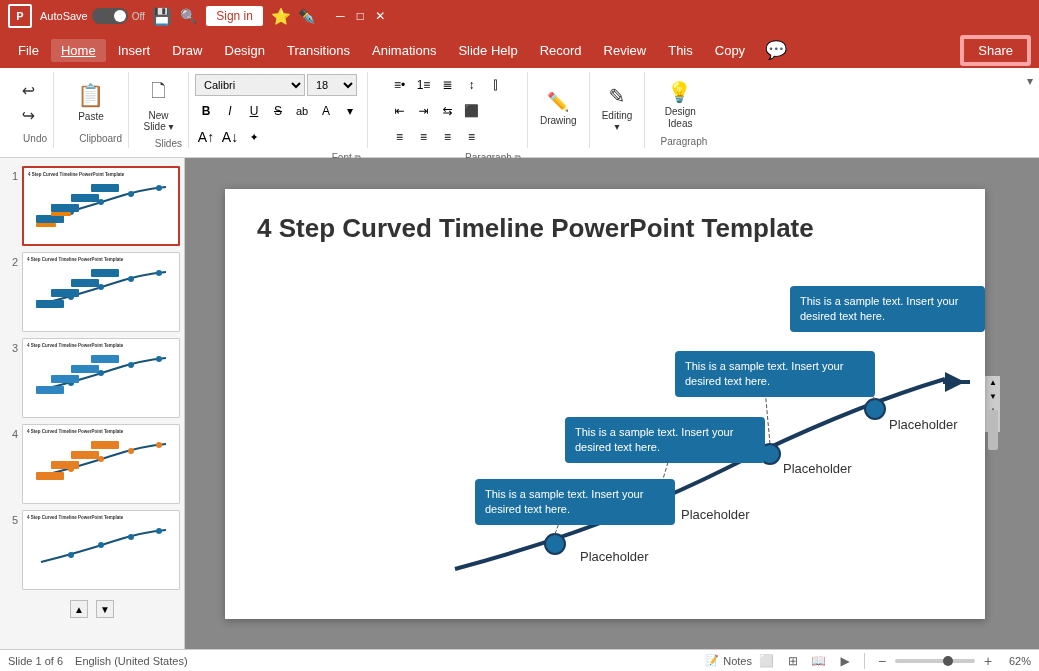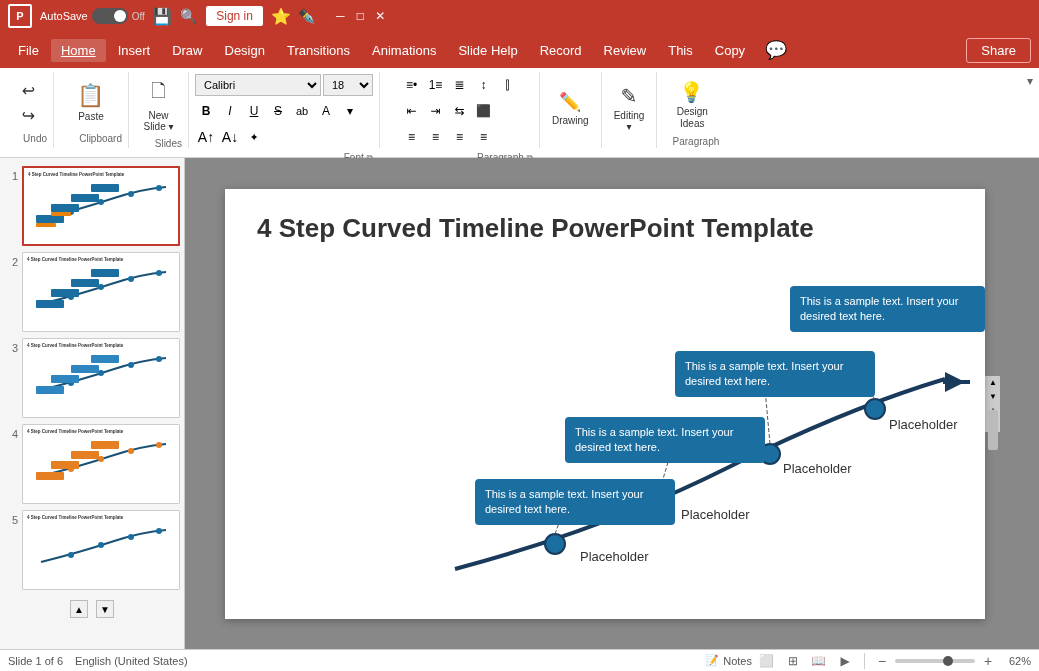--- a/index.html
+++ b/index.html
@@ -52,21 +52,21 @@
       height: 36px;
       padding: 0 8px;
       gap: 2px;
     }
     .menu-item {
       color: white; font-size: 13px; padding: 4px 10px;
       cursor: pointer; border-radius: 2px;
     }
     .share-btn {
       margin-left: auto;
-      background: #c0392b; border: 1px solid #fca5a5; color: white;
+      background: #c0392b; border: 4px solid #fca5a5; color: white;
       border-radius: 3px; padding: 4px 14px; font-size: 13px; cursor: pointer;
       font-weight: 500;
     }
     .comment-icon { color: white; font-size: 18px; margin-left: 8px; cursor: pointer; }
 
     
     .ribbon {
       background: #fff;
       border-bottom: 1px solid #d0d0d0;
       display: flex;
@@ -106,21 +106,21 @@
     .ribbon-btn .btn-icon { font-size: 18px; margin-bottom: 2px; }
     .ribbon-btn-small {
       display: flex; align-items: center; gap: 2px;
       padding: 2px 4px; cursor: pointer; border-radius: 2px;
       font-size: 12px; color: #333;
     }
     
     
     .font-row { display: flex; align-items: center; gap: 2px; margin-bottom: 2px; }
     .font-select {
-      width: 126px; height: 22px; font-size: 11px; border: 1px solid #bbb;
+      width: 110px; height: 22px; font-size: 11px; border: 1px solid #bbb;
       padding: 0 4px;
     }
     .font-size-select { width: 50px; height: 22px; font-size: 11px; border: 1px solid #bbb; padding: 0 4px; }
     .format-btn {
       width: 22px; height: 22px; border: none; background: transparent;
       cursor: pointer; font-size: 12px; display: flex; align-items: center;
       justify-content: center; border-radius: 2px;
     }
     .format-btn.bold { font-weight: bold; }
     .format-btn.italic { font-style: italic; }

